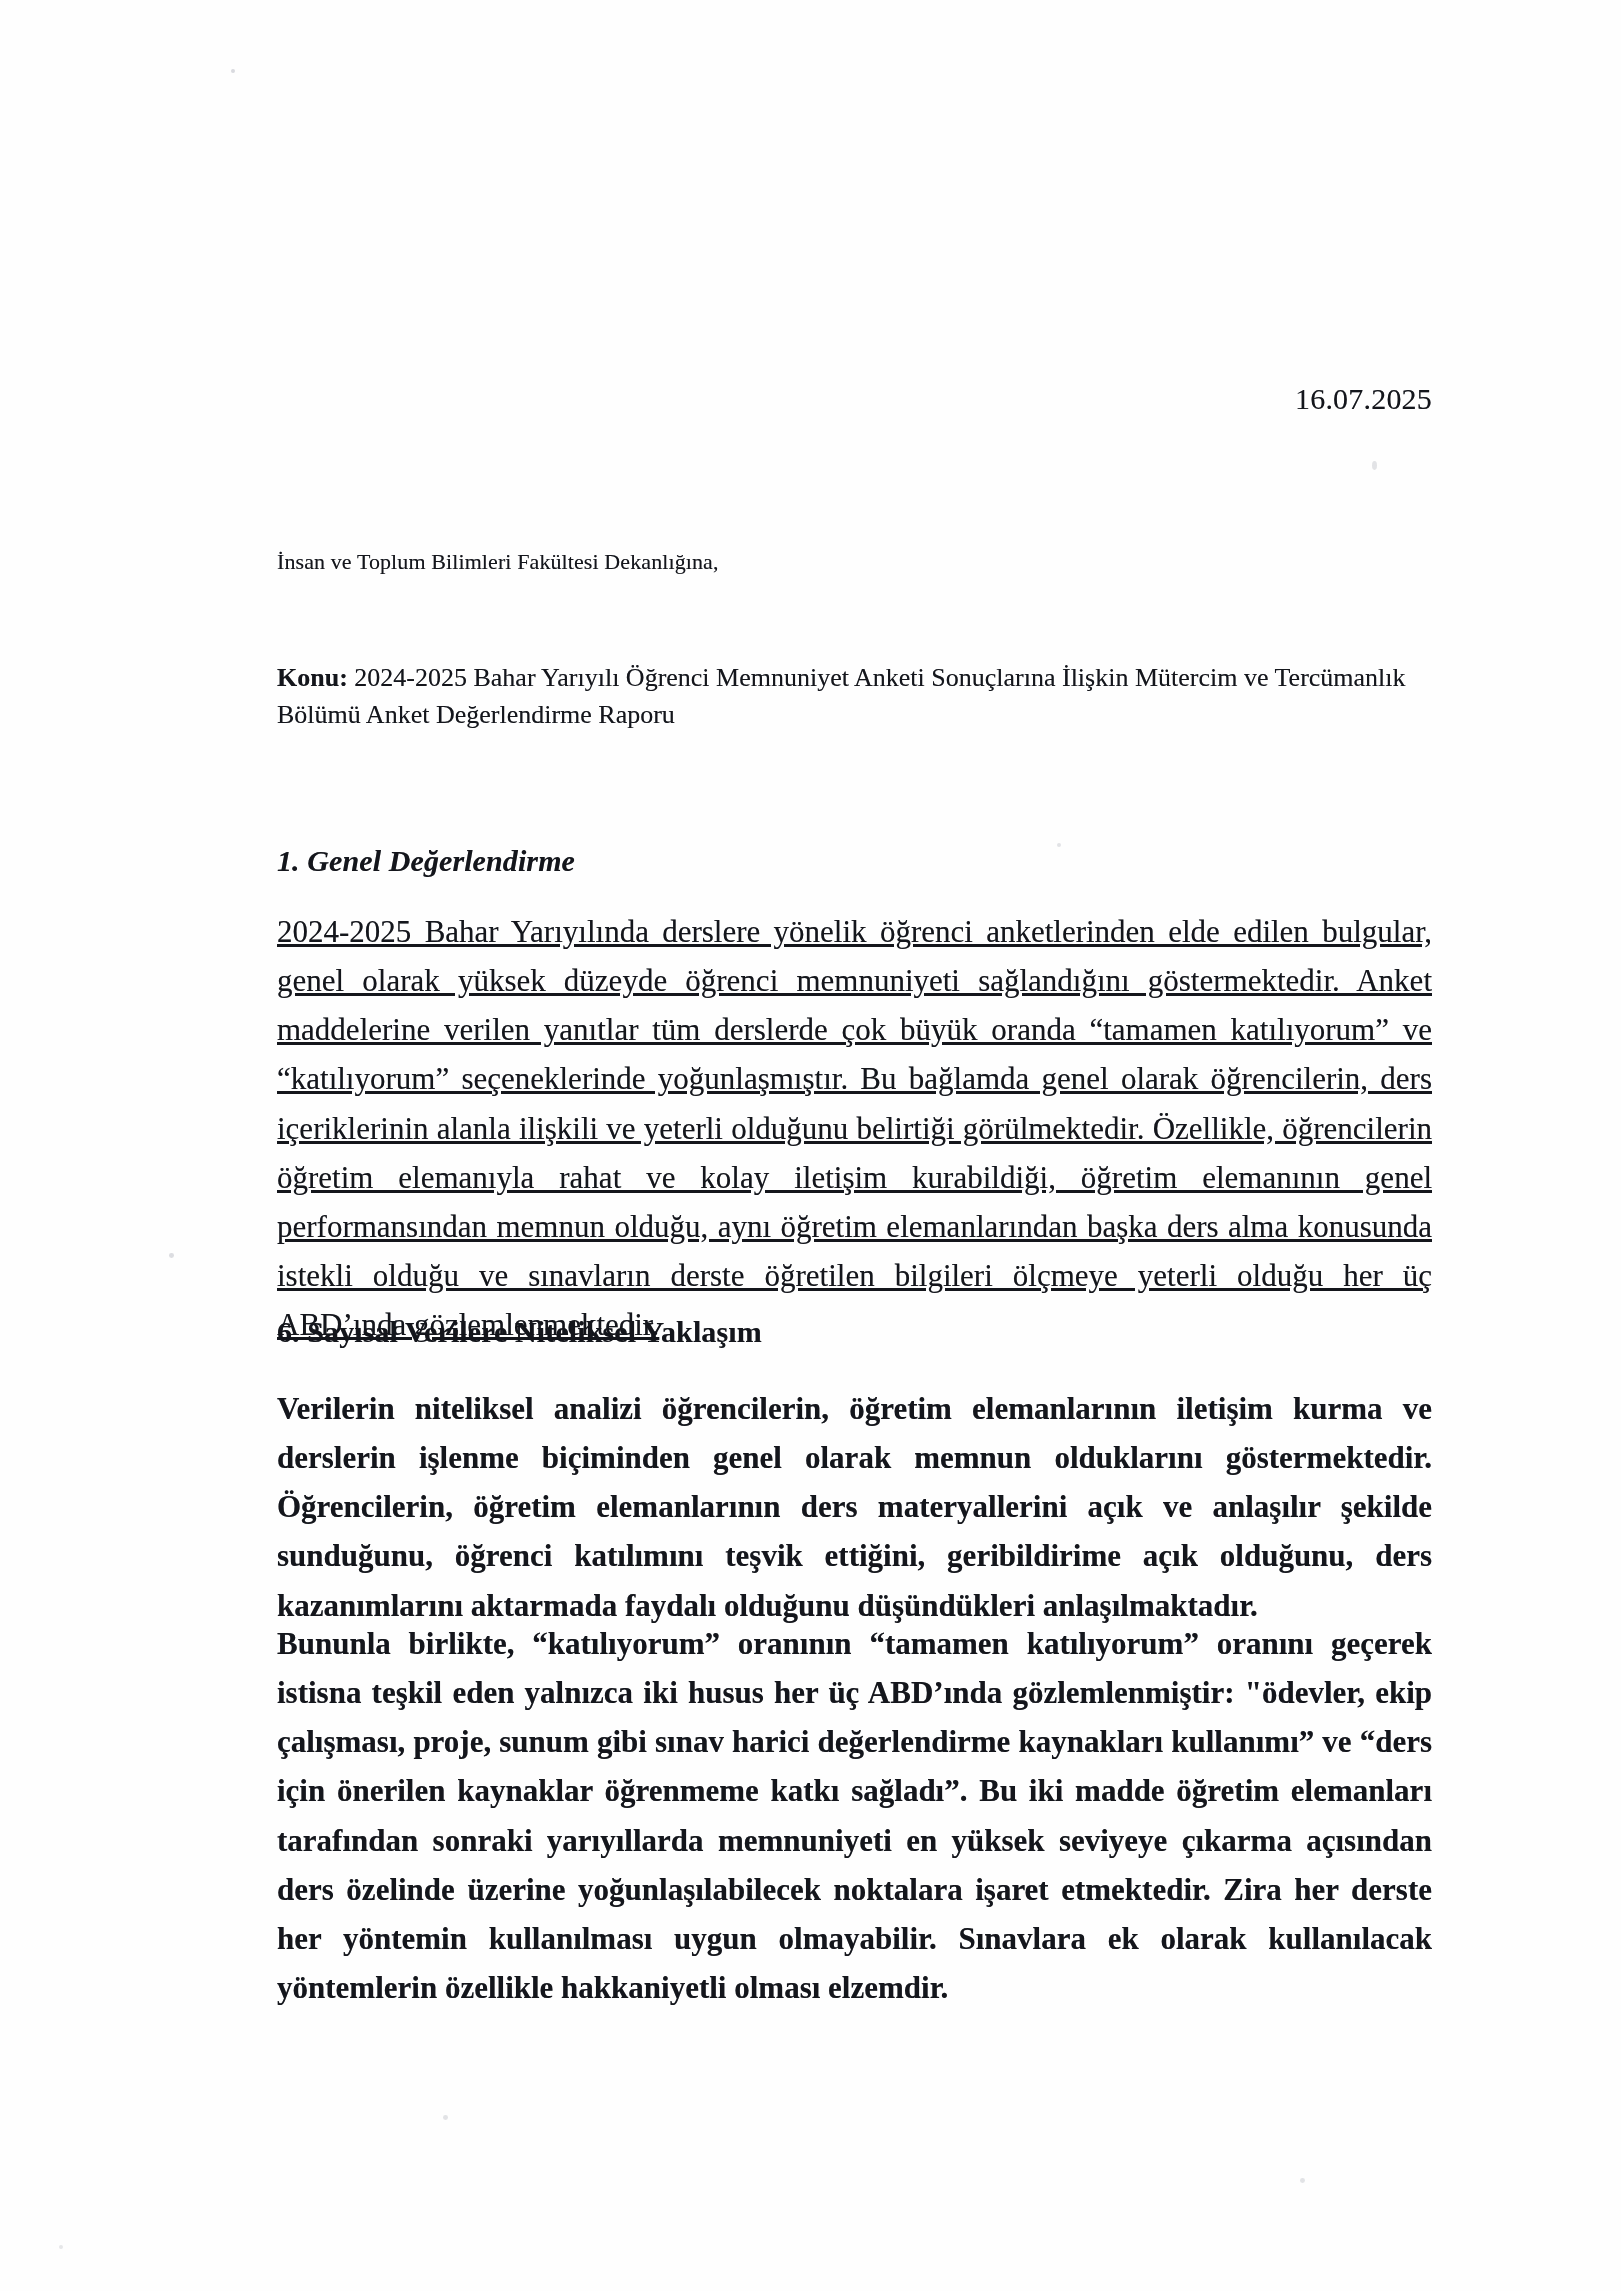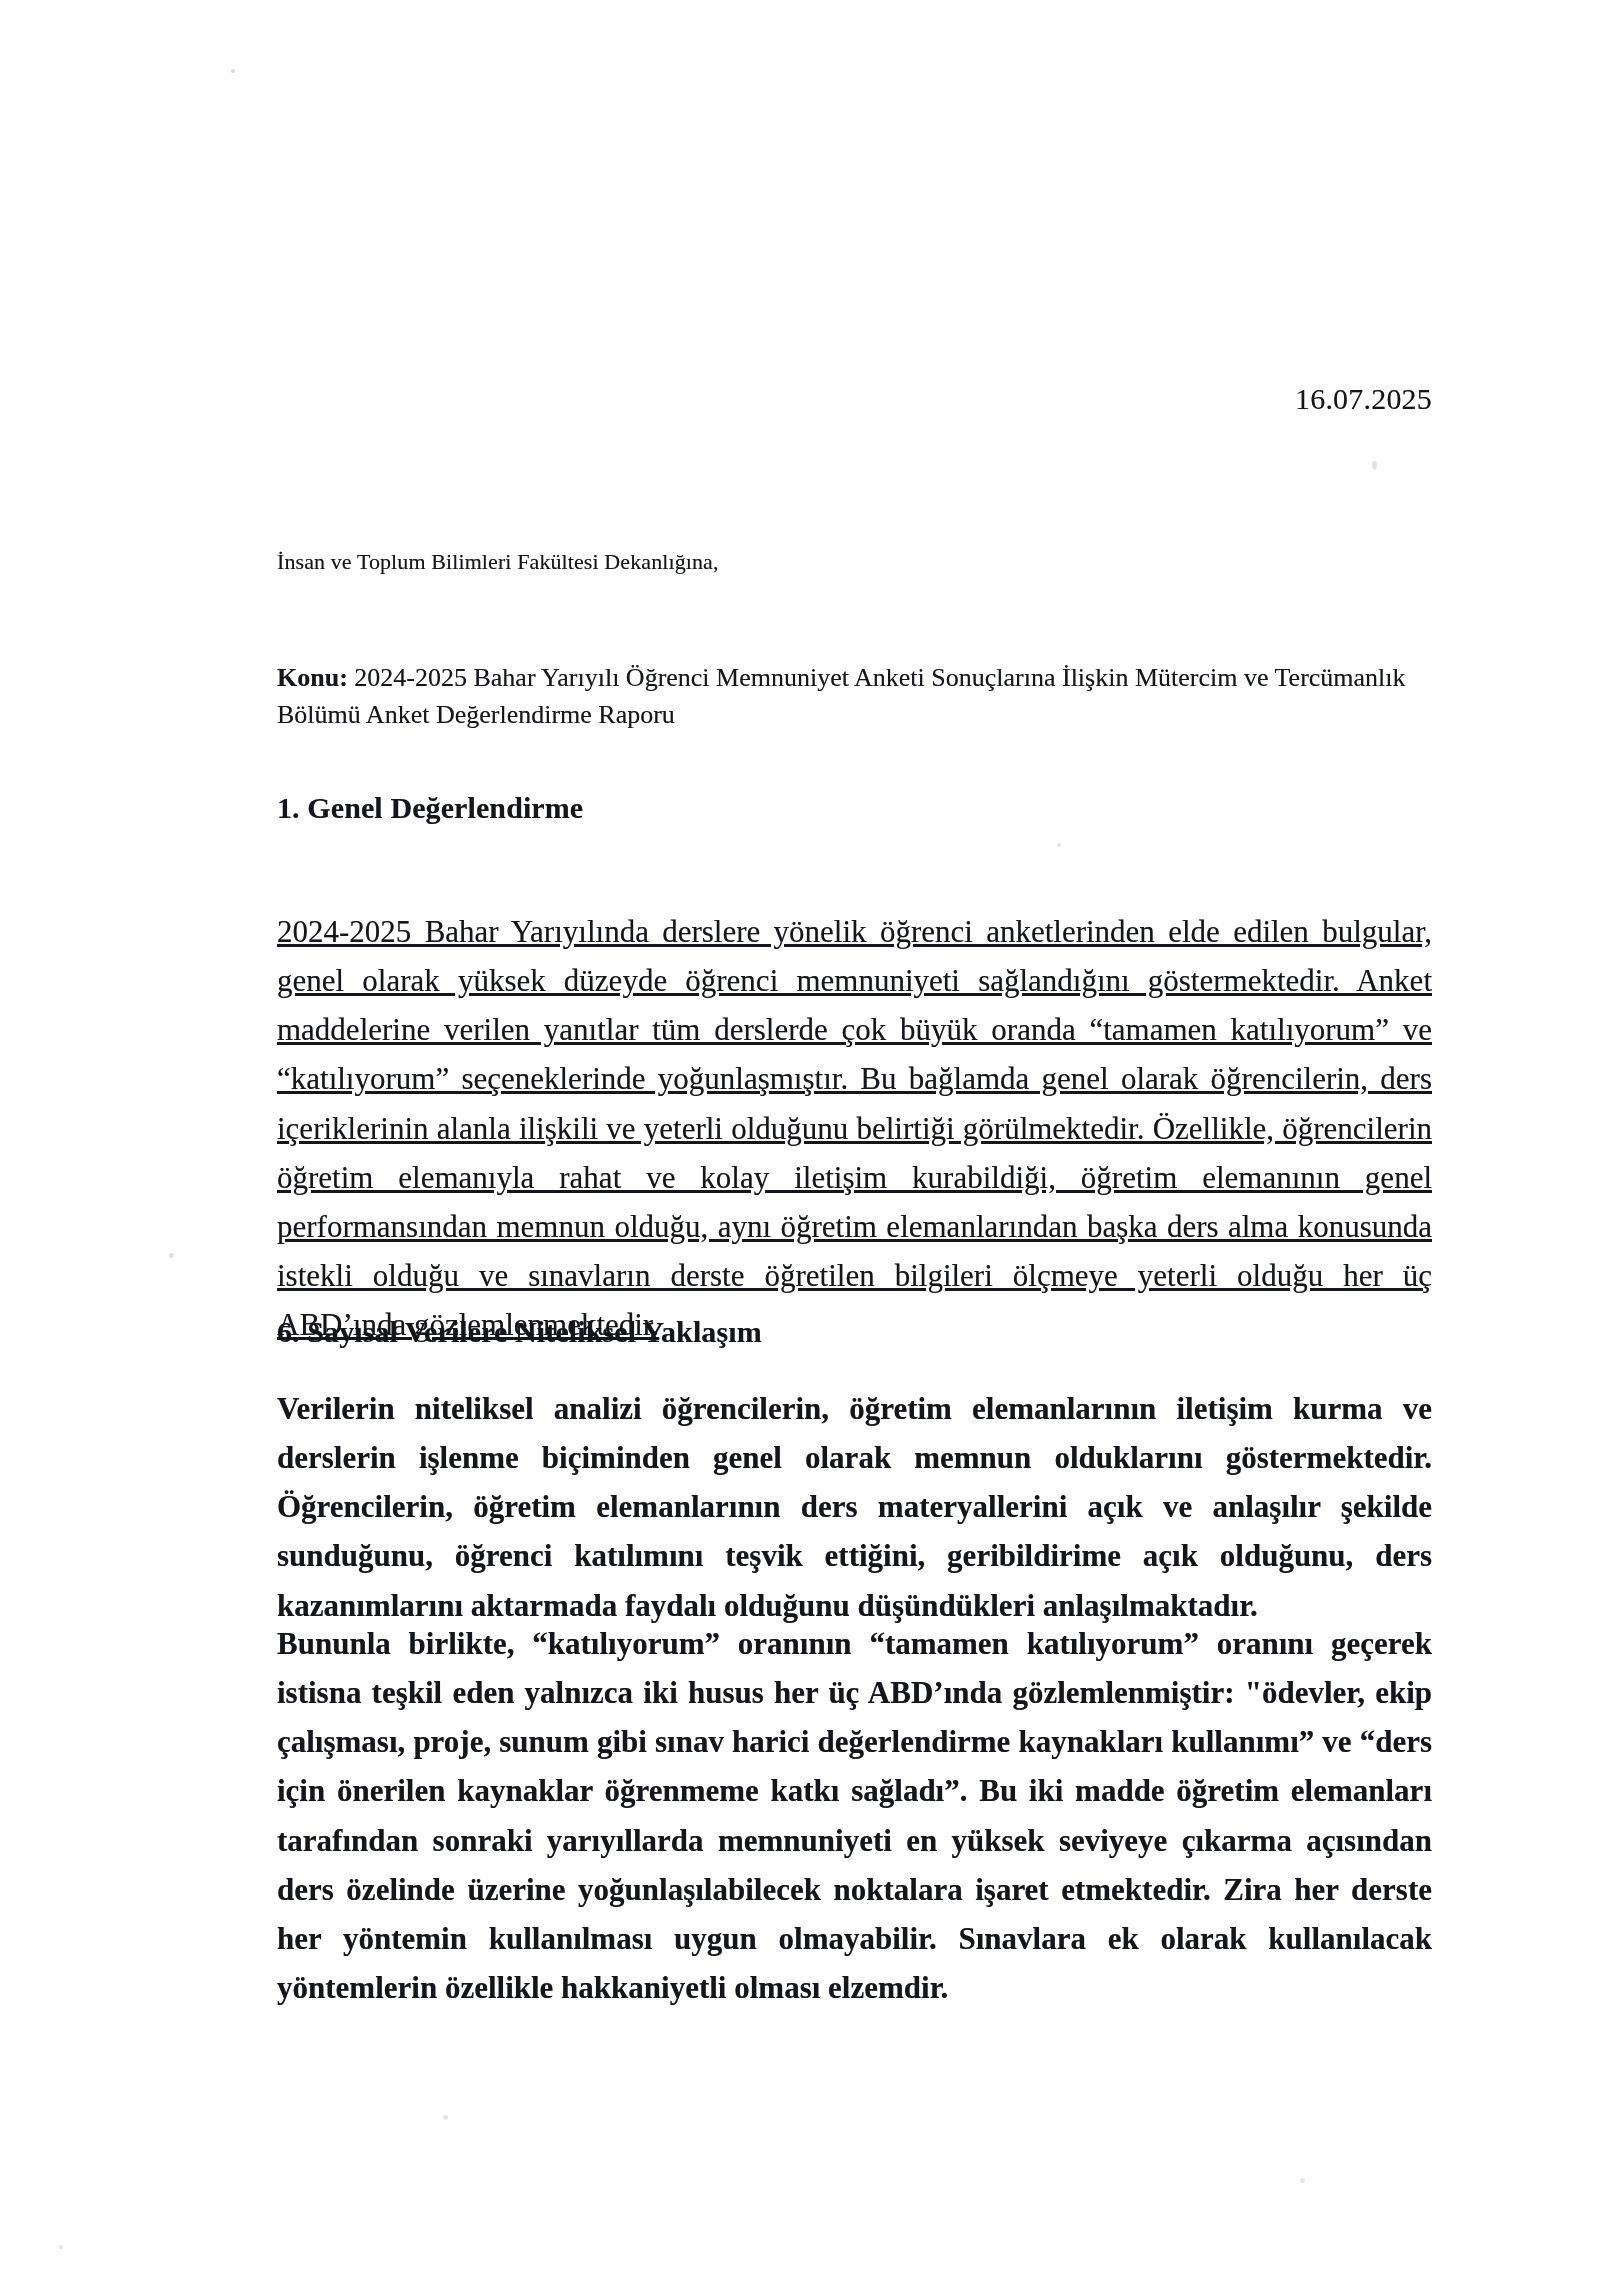--- a/index.html
+++ b/index.html
@@ -63,21 +63,21 @@
   }
 
   .sec-heading {
     position: absolute;
     left: 277px;
     width: 1155px;
     font-size: 30px;
     font-weight: bold;
     letter-spacing: 0.1px;
   }
-  #h1 { top: 791px; }
+  #h1 { top: 844px; font-style: italic; }
   #h2 { top: 1315px; }
 
   .para {
     position: absolute;
     left: 277px;
     width: 1155px;
     font-size: 31px;
     line-height: 1.585;
     text-align: justify;
     text-justify: inter-word;

